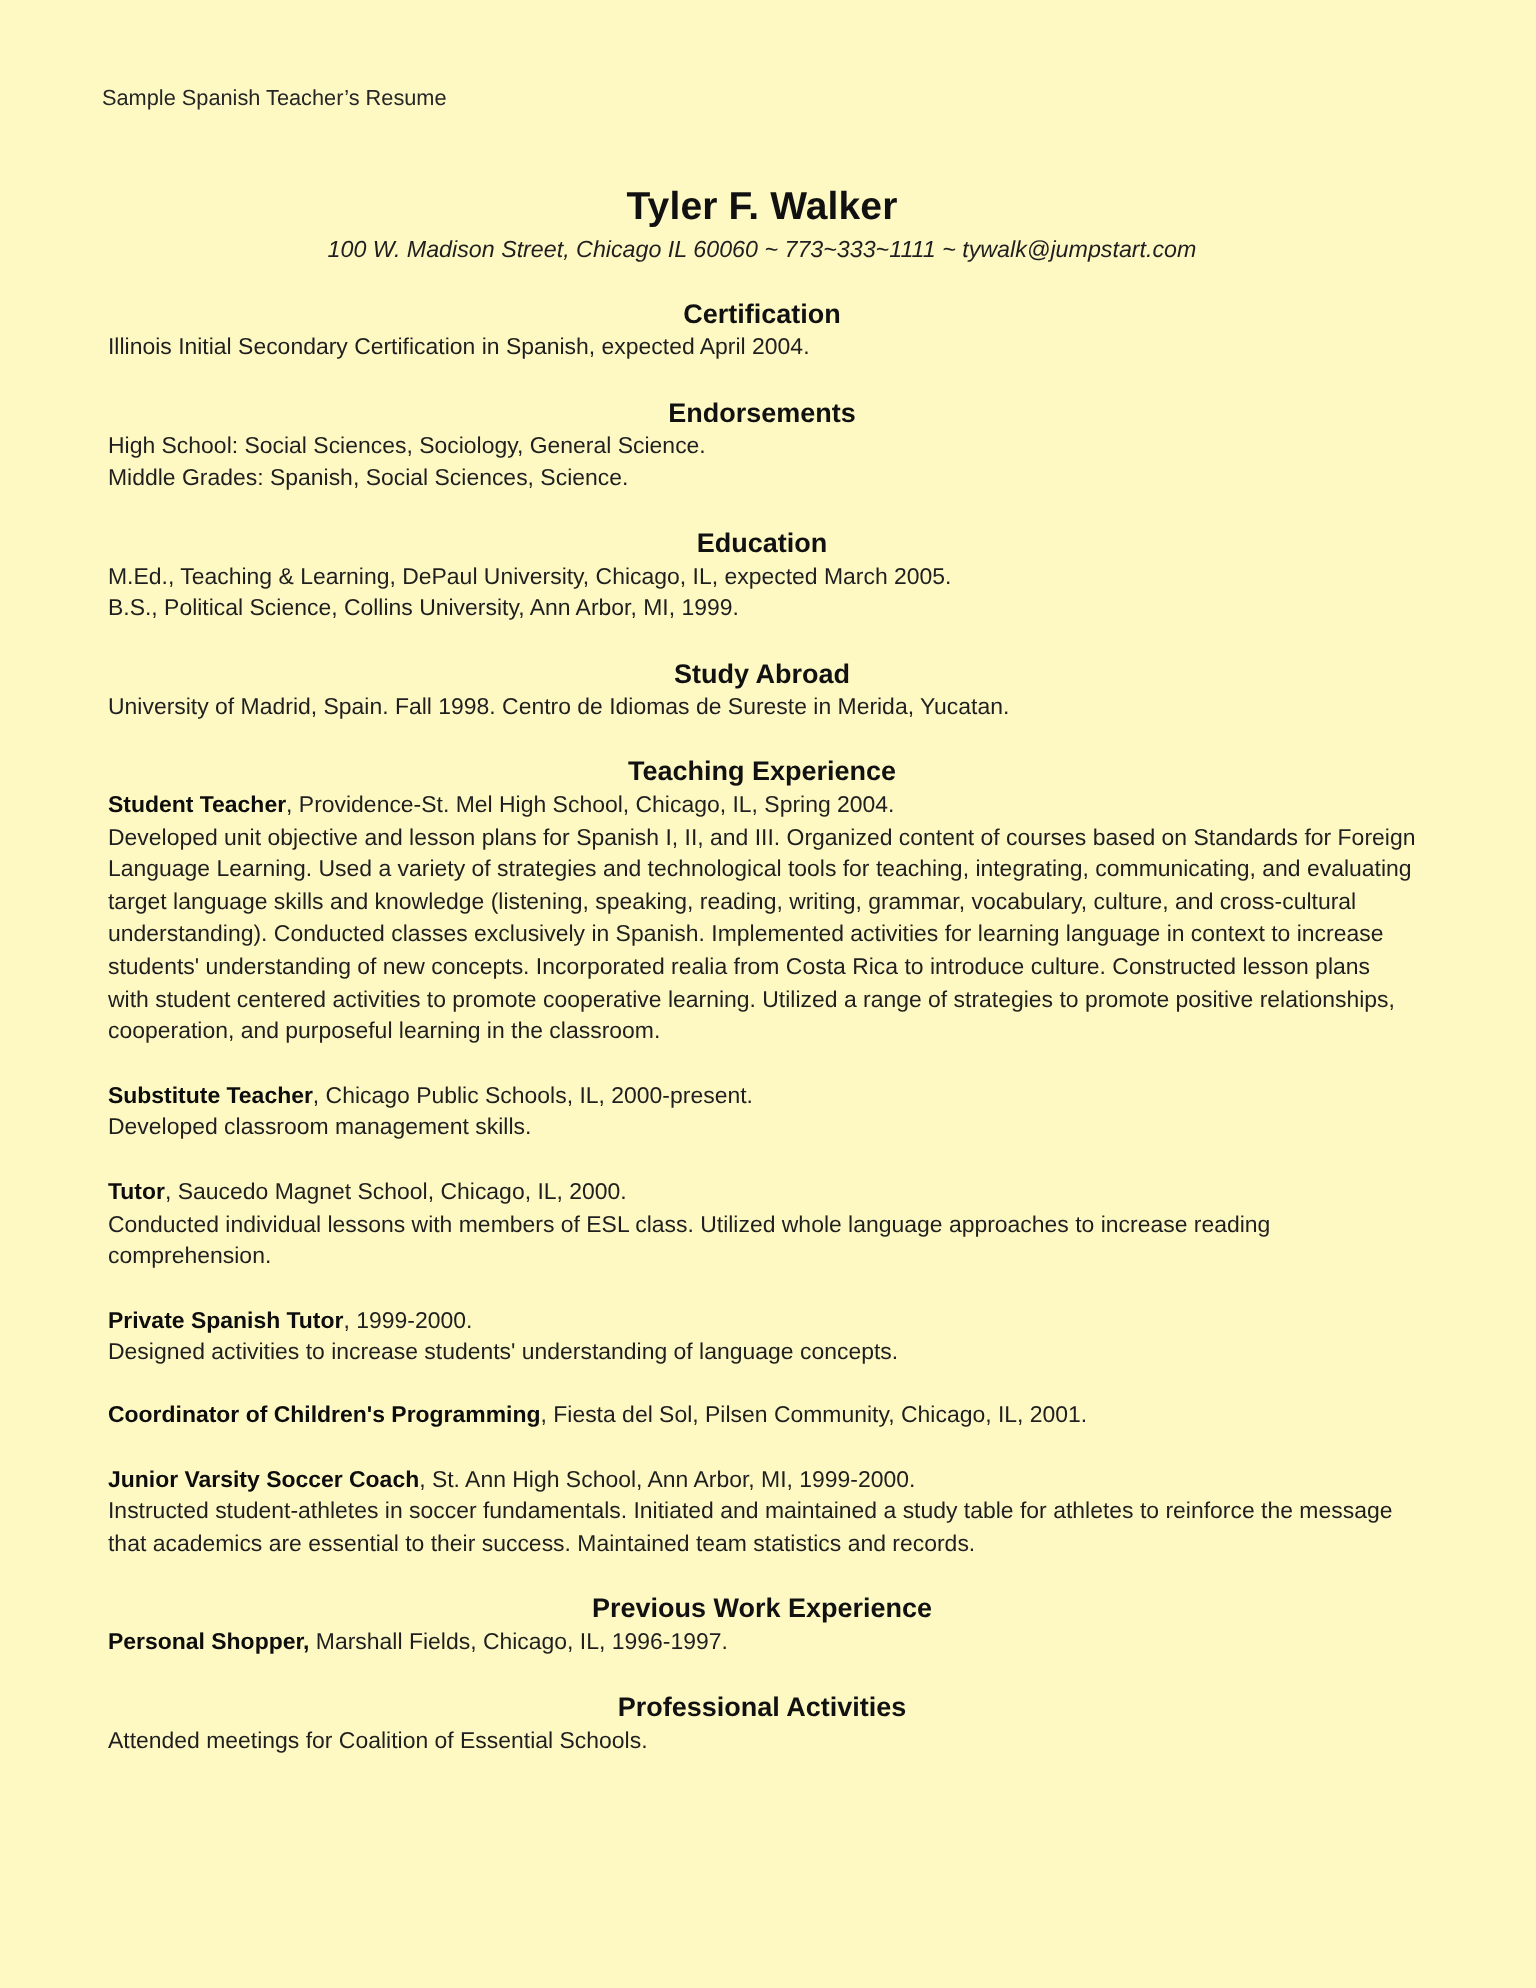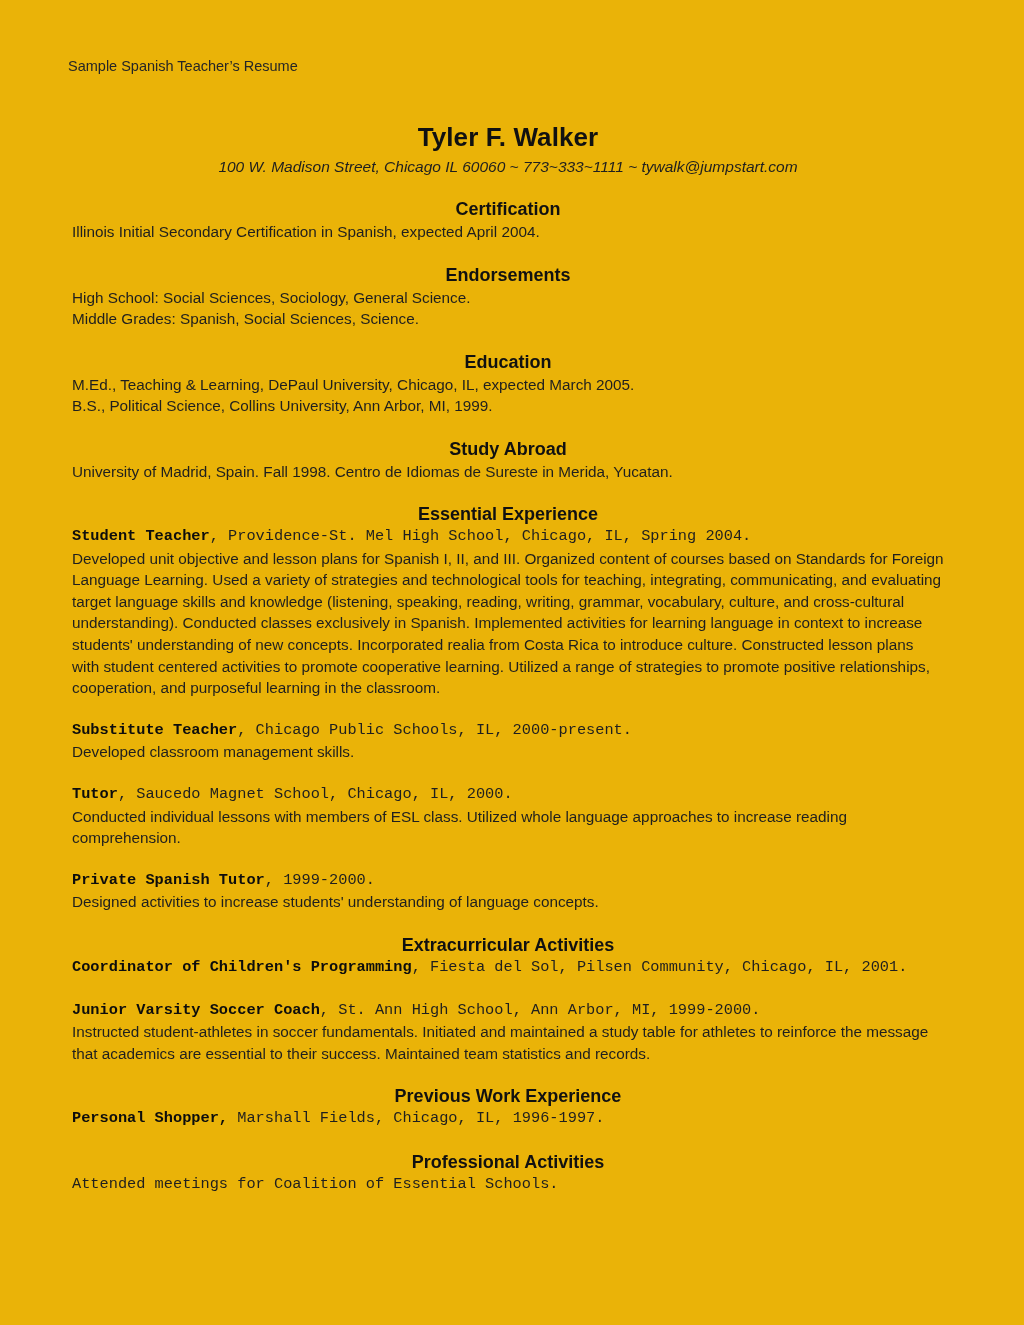--- a/index.html
+++ b/index.html
@@ -10,21 +10,21 @@
   }
   body {
     font-family: "Liberation Sans", sans-serif;
     color: #1a1a1a;
     -webkit-font-smoothing: antialiased;
   }
   .page {
     position: relative;
     width: 1024px;
     height: 1325px;
-    background: #eab308;
+    background: #fef9c3;
     overflow: hidden;
     box-sizing: border-box;
   }
   .doc-label {
     position: absolute;
     left: 68px;
     top: 57px;
     font-size: 14.5px;
     line-height: 18px;
     color: #262626;
@@ -63,21 +63,20 @@
     text-align: left;
     font-size: 15.3px;
     line-height: 21.5px;
     color: #1f1f1f;
   }
   .body-line {
     text-align: left;
     font-size: 15.3px;
     line-height: 21.6px;
     color: #1f1f1f;
-    font-family: Liberation Mono, monospace;
   }
   .para {
     text-align: left;
     font-size: 15.3px;
     line-height: 21.6px;
     color: #1f1f1f;
   }
   .entry-title {
     font-weight: bold;
     color: #0d0d0d;
@@ -114,21 +113,21 @@
     <div class="centered-line">M.Ed., Teaching &amp; Learning, DePaul University, Chicago, IL, expected March 2005.</div>
     <div class="centered-line">B.S., Political Science, Collins University, Ann Arbor, MI, 1999.</div>
 
     <div class="gap-lg"></div>
 
     <div class="section-head">Study Abroad</div>
     <div class="centered-line">University of Madrid, Spain. Fall 1998. Centro de Idiomas de Sureste in Merida, Yucatan.</div>
 
     <div class="gap-lg"></div>
 
-    <div class="section-head">Essential Experience</div>
+    <div class="section-head">Teaching Experience</div>
 
     <div class="body-line"><span class="entry-title">Student Teacher</span><span>, Providence-St. Mel High School, Chicago, IL, Spring 2004.</span></div>
     <div class="para">Developed unit objective and lesson plans for Spanish I, II, and III. Organized content of courses based on Standards for Foreign Language Learning. Used a variety of strategies and technological tools for teaching, integrating, communicating, and evaluating target language skills and knowledge (listening, speaking, reading, writing, grammar, vocabulary, culture, and cross-cultural understanding). Conducted classes exclusively in Spanish. Implemented activities for learning language in context to increase students' understanding of new concepts. Incorporated realia from Costa Rica to introduce culture. Constructed lesson plans with student centered activities to promote cooperative learning. Utilized a range of strategies to promote positive relationships, cooperation, and purposeful learning in the classroom.</div>
 
     <div class="gap-block"></div>
 
     <div class="body-line"><span class="entry-title">Substitute Teacher</span><span>, Chicago Public Schools, IL, 2000-present.</span></div>
     <div class="para">Developed classroom management skills.</div>
 
     <div class="gap-block"></div>
@@ -136,21 +135,20 @@
     <div class="body-line"><span class="entry-title">Tutor</span><span>, Saucedo Magnet School, Chicago, IL, 2000.</span></div>
     <div class="para">Conducted individual lessons with members of ESL class. Utilized whole language approaches to increase reading comprehension.</div>
 
     <div class="gap-block"></div>
 
     <div class="body-line"><span class="entry-title">Private Spanish Tutor</span><span>, 1999-2000.</span></div>
     <div class="para">Designed activities to increase students' understanding of language concepts.</div>
 
     <div class="gap-lg"></div>
 
-    <div class="section-head">Extracurricular Activities</div>
 
     <div class="body-line"><span class="entry-title">Coordinator of Children's Programming</span><span>, Fiesta del Sol, Pilsen Community, Chicago, IL, 2001.</span></div>
 
     <div class="gap-block"></div>
 
     <div class="body-line"><span class="entry-title">Junior Varsity Soccer Coach</span><span>, St. Ann High School, Ann Arbor, MI, 1999-2000.</span></div>
     <div class="para">Instructed student-athletes in soccer fundamentals. Initiated and maintained a study table for athletes to reinforce the message that academics are essential to their success. Maintained team statistics and records.</div>
 
     <div class="gap-lg"></div>
 

